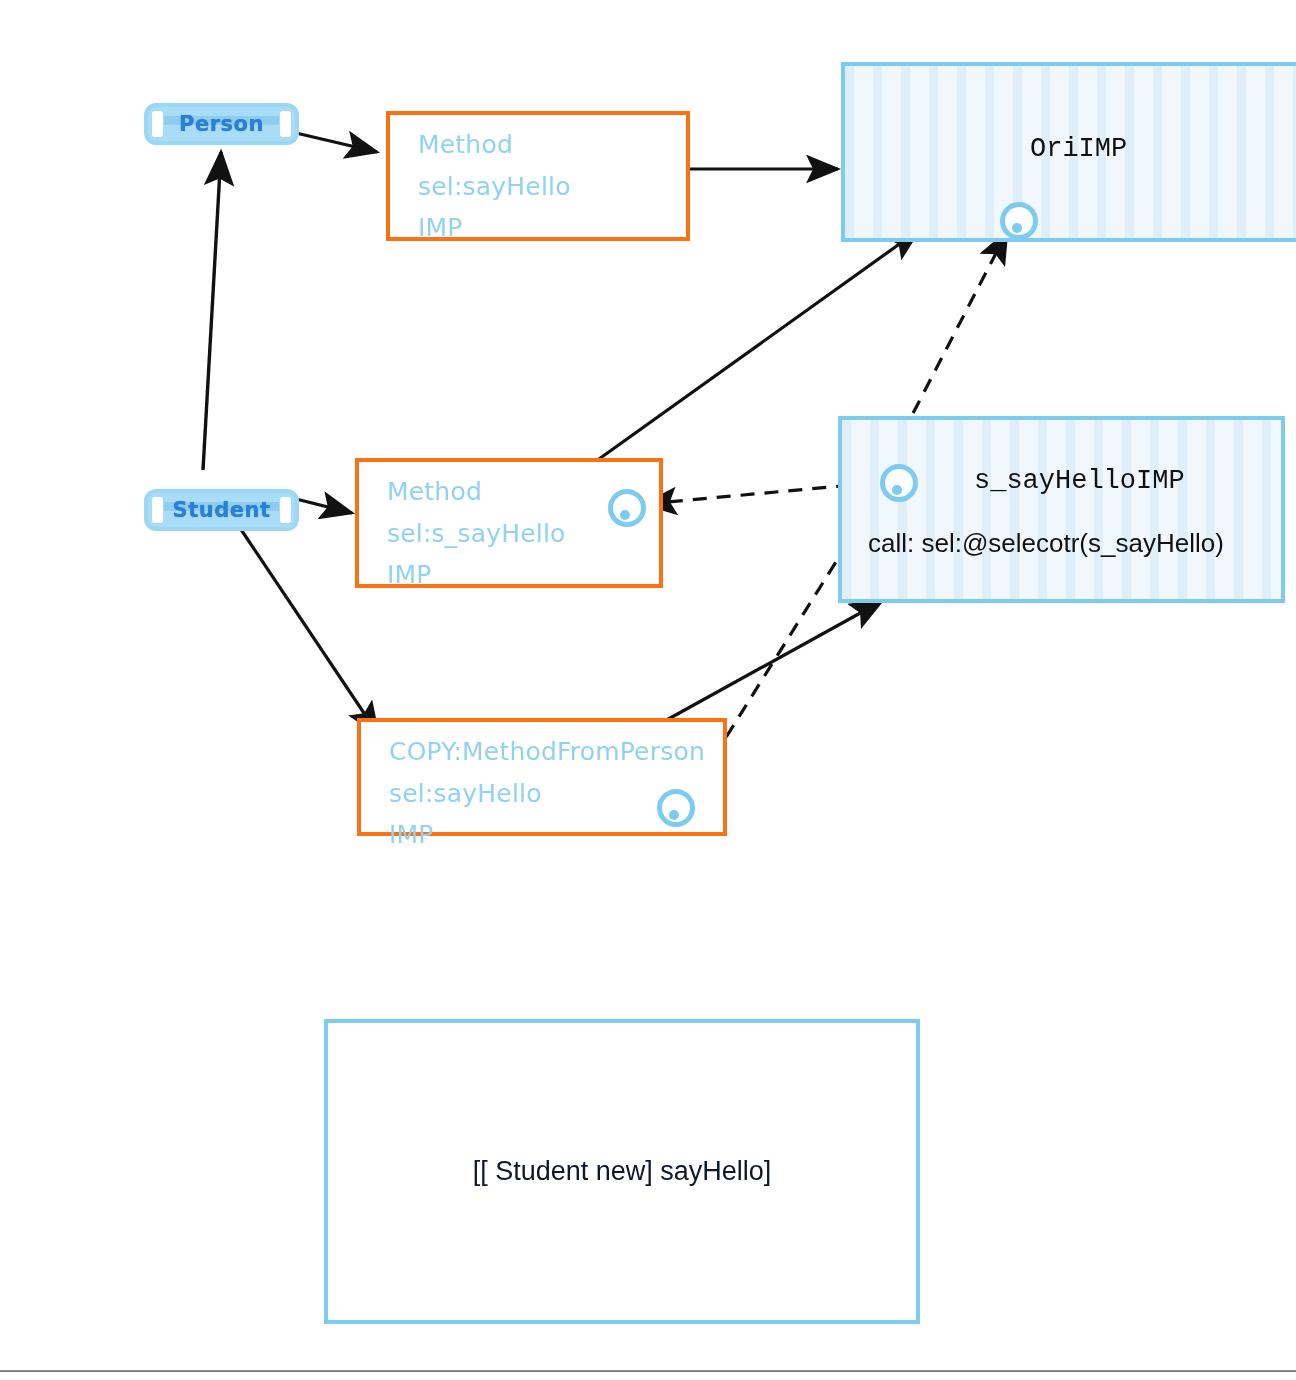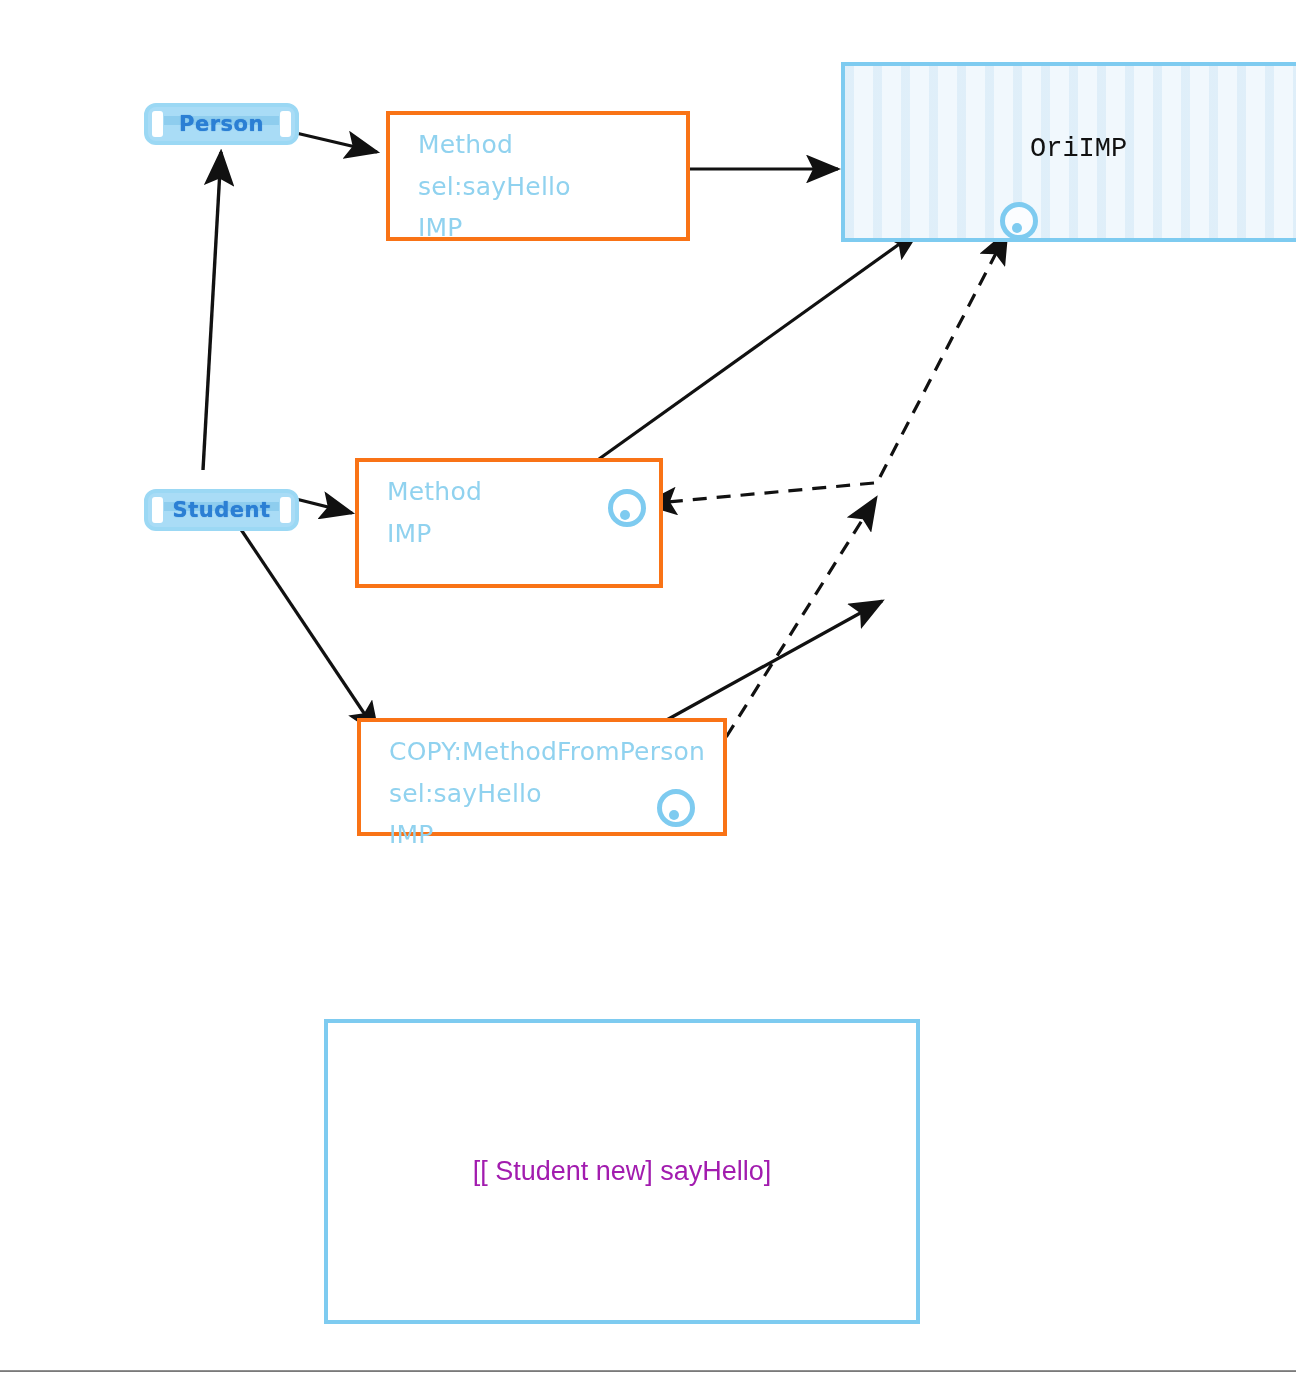--- a/index.html
+++ b/index.html
@@ -110,21 +110,21 @@
   .plain-box {
     position: absolute;
     box-sizing: border-box;
     border: 4px solid #7ecbf0;
     background: #ffffff;
     display: flex;
     align-items: center;
     justify-content: center;
   }
   .plain-box .ptext {
-    color: #a21caf;
+    color: #0f172a;
     font-family: "Liberation Sans", sans-serif;
     font-size: 27px;
     white-space: nowrap;
   }
 
   
   .imp-dot {
     position: absolute;
     width: 38px;
     height: 38px;
@@ -236,38 +236,44 @@
     <div class="lines">
       <div class="mline">Method</div>
       <div class="mline">sel:sayHello</div>
       <div class="mline">IMP</div>
     </div>
   </div>
 
   <div class="method-box" style="left:355px; top:458px; width:308px; height:130px;">
     <div class="lines">
       <div class="mline">Method</div>
+      <div class="mline">sel:s_sayHello</div>
       <div class="mline">IMP</div>
     </div>
     <span class="imp-dot" style="left:249px; top:27px;"></span>
   </div>
 
   <div class="method-box" style="left:357px; top:718px; width:370px; height:118px;">
     <div class="lines">
       <div class="mline">COPY:MethodFromPerson</div>
       <div class="mline">sel:sayHello</div>
       <div class="mline">IMP</div>
     </div>
     <span class="imp-dot" style="left:296px; top:67px;"></span>
   </div>
 
   <div class="imp-box" style="left:841px; top:62px; width:470px; height:180px;">
     <span class="imp-title" style="left:185px; top:68px;">OriIMP</span>
     <span class="imp-dot on-stripe" style="left:155px; top:136px;"></span>
   </div>
 
+  <div class="imp-box" style="left:838px; top:416px; width:447px; height:187px;">
+    <span class="imp-title" style="left:132px; top:46px;">s_sayHelloIMP</span>
+    <span class="imp-dot on-stripe" style="left:38px; top:44px;"></span>
+    <span class="imp-sub" style="left:26px; top:108px;">call: sel:@selecotr(s_sayHello)</span>
+  </div>
 
   <div class="plain-box" style="left:324px; top:1019px; width:596px; height:305px;">
     <span class="ptext">[[ Student new] sayHello]</span>
   </div>
 
   <div class="bottom-rule"></div>
 </div>
 
 </body></html>

